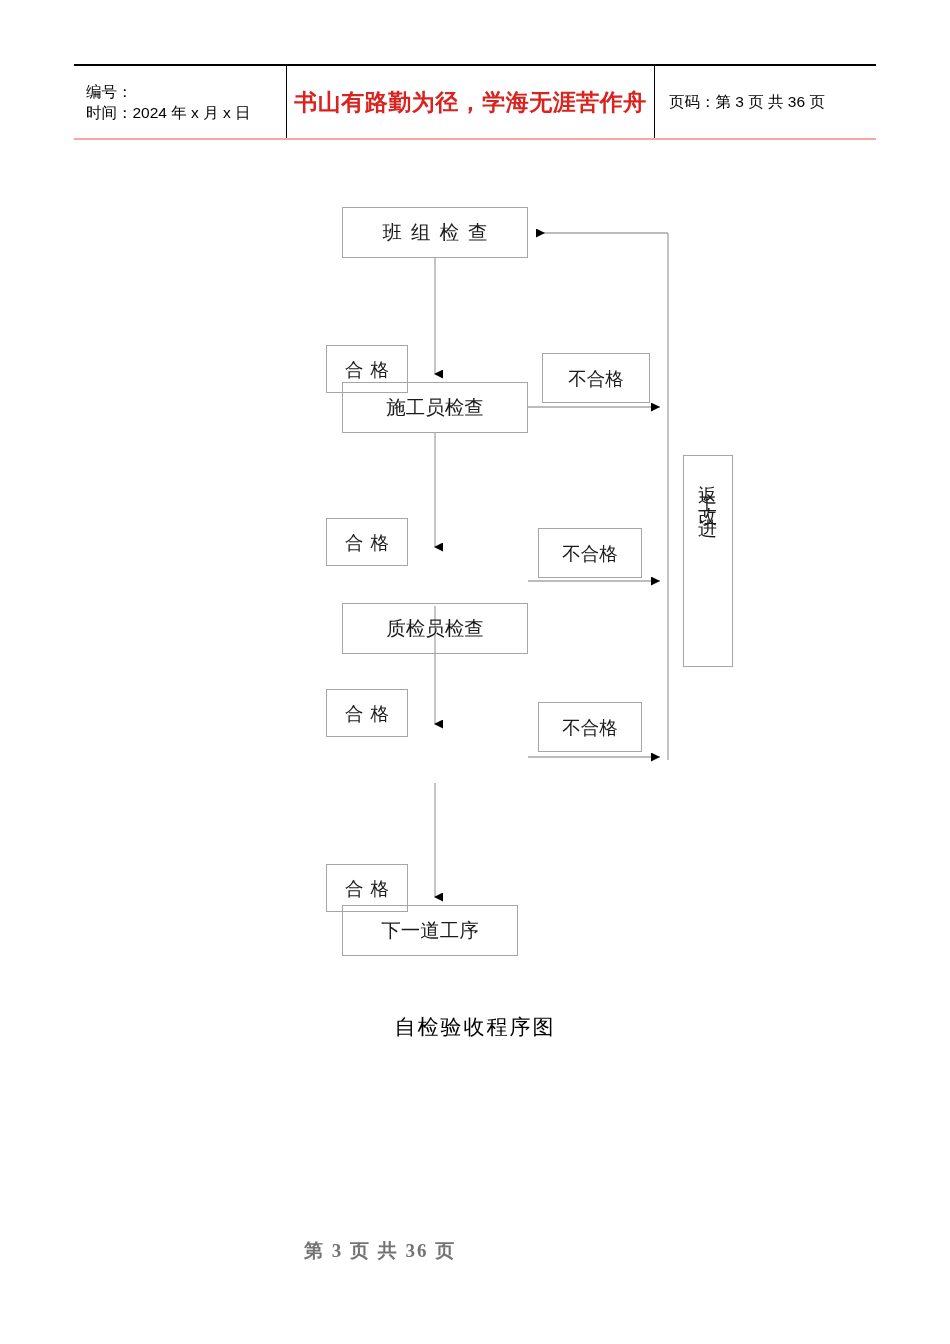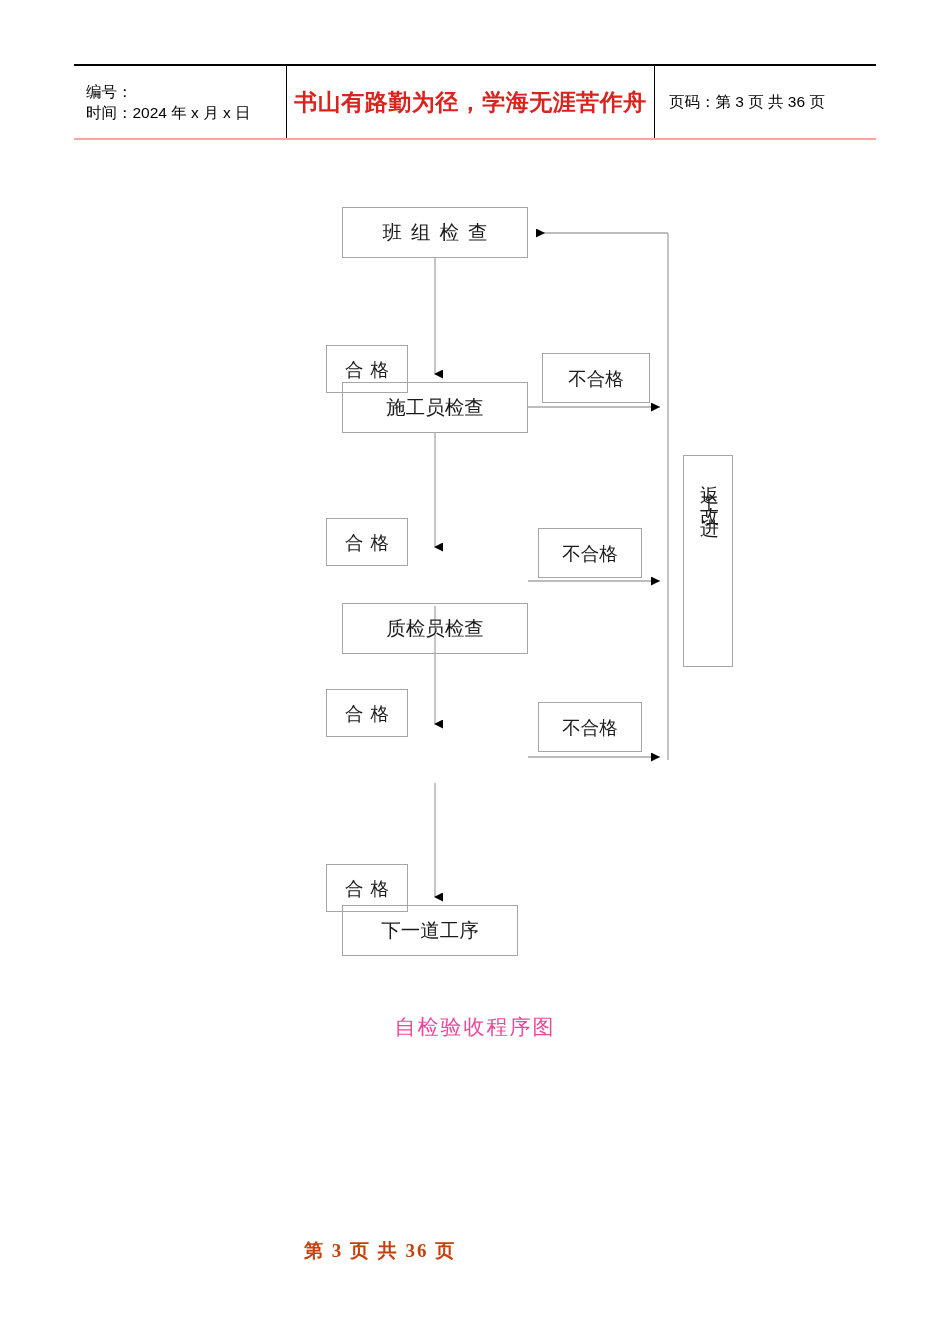--- a/index.html
+++ b/index.html
@@ -88,21 +88,21 @@
     height: 1060px;
   }
   .fbox {
     position: absolute;
     box-sizing: border-box;
     border: 1px solid #a6a6a6;
     background: transparent;
     display: flex;
     align-items: center;
     justify-content: center;
-    font-family: Liberation Mono, monospace;
+    font-family: Liberation Sans, sans-serif;
     font-size: 19px;
     color: #1a1a1a;
     white-space: nowrap;
   }
   .fbox.main { font-size: 19.5px; }
   .fbox.spaced { letter-spacing: 9px; text-indent: 9px; }
   .fbox.small { font-size: 18.5px; }
   .fbox.hege { letter-spacing: 7px; text-indent: 7px; font-size: 18.5px; margin-top: 48px; }
 
   #box-team        { left: 342px; top: 207px; width: 186px; height: 51px; }
@@ -133,37 +133,37 @@
 
   #chart-caption {
     position: absolute;
     left: 0;
     top: 1013px;
     width: 950px;
     text-align: center;
     font-family: "Liberation Serif", "DejaVu Serif", serif;
     font-size: 21px;
     letter-spacing: 2px;
-    color: #ec4899;
+    color: #000000;
   }
 
   
   #footer-pagenum {
     position: absolute;
     left: 0;
     top: 1238px;
     width: 950px;
     text-align: center;
     padding-right: 190px;
     box-sizing: border-box;
     font-family: "Liberation Serif", "DejaVu Serif", serif;
     font-weight: bold;
     font-size: 19px;
     letter-spacing: 2px;
-    color: #c2410c;
+    color: #737373;
   }
 </style>
 </head>
 <body>
 
 <div id="header-table">
   <div class="hdr-cell" id="hdr-cell-left">
     <div class="hdr-line">编号：</div>
     <div class="hdr-line">时间：2024 年 x 月 x 日</div>
   </div>

